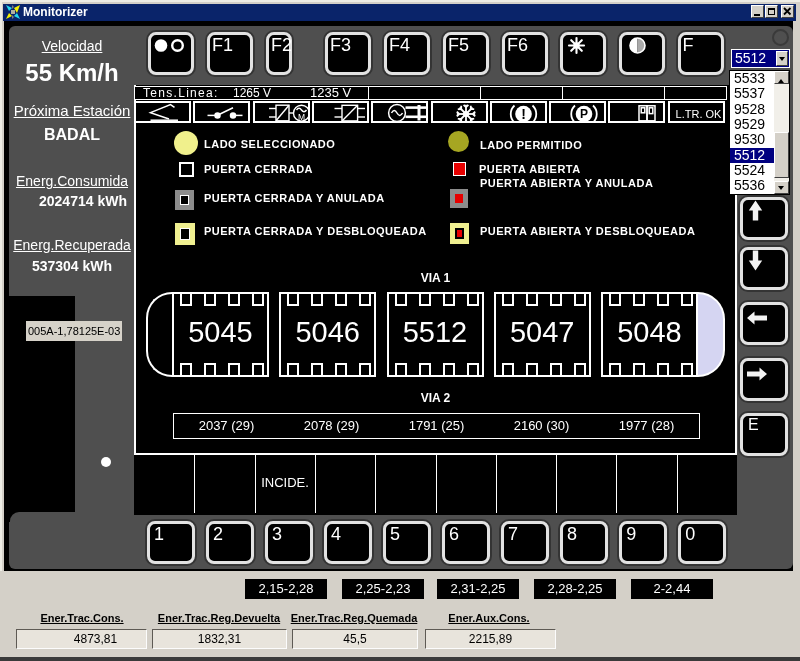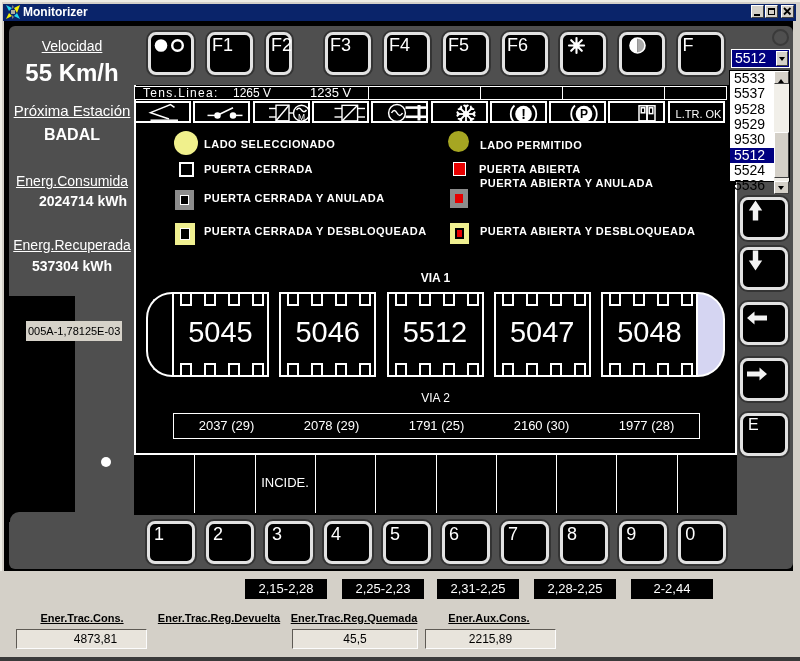--- a/index.html
+++ b/index.html
@@ -276,21 +276,21 @@
       <div class="abs" style="left:633px;top:363px;width:12px;height:14px;border:2px solid #fff;background:#000;"></div>
       <div class="abs" style="left:657px;top:292px;width:12px;height:14px;border:2px solid #fff;background:#000;"></div>
       <div class="abs" style="left:657px;top:363px;width:12px;height:14px;border:2px solid #fff;background:#000;"></div>
       <div class="abs" style="left:681px;top:292px;width:12px;height:14px;border:2px solid #fff;background:#000;"></div>
       <div class="abs" style="left:681px;top:363px;width:12px;height:14px;border:2px solid #fff;background:#000;"></div>
       <div class="abs wt" style="left:601px;top:316px;width:97px;text-align:center;font-size:29px;">5048</div>
     </div>
   <div class="abs" style="left:146px;top:292px;width:26px;height:85px;border:2px solid #fff;border-right:none;border-radius:43px 0 0 43px;background:#000;"></div>
   <div class="abs" style="left:698px;top:292px;width:27px;height:85px;border:2px solid #fff;border-left:none;border-radius:0 43px 43px 0;background:#D5D5F2;"></div>
 
-  <div class="abs wt" style="left:134px;top:391px;width:603px;text-align:center;font-size:12px;font-weight:normal;">VIA 2</div>
+  <div class="abs wt" style="left:134px;top:391px;width:603px;text-align:center;font-size:12px;font-weight:bold;">VIA 2</div>
   <div class="abs" style="left:173px;top:413px;width:527px;height:26px;border:1px solid #fff;display:flex;">
     <div class="v2">2037 (29)</div>
       <div class="v2">2078 (29)</div>
       <div class="v2">1791 (25)</div>
       <div class="v2">2160 (30)</div>
       <div class="v2">1977 (28)</div>
   </div>
 
   <div class="abs" style="left:134px;top:453px;width:603px;height:62px;border-top:2px solid #fff;background:#000;"></div>
   <div id="incide">
@@ -353,21 +353,21 @@
       <div class="btn" id="fb9" style="left:677.5px;top:32px;width:46px;height:43px;font-size:18px;padding:0 0 0 2px;">F</div>
     </div>
 
   <div class="abs" style="left:772px;top:29px;width:17px;height:17px;border-radius:50%;border:2px solid #3A3A3A;"></div>
   <div class="abs" style="left:731px;top:49px;width:59px;height:19px;background:#000080;border:1px solid #fff;">
     <div class="abs wt" style="left:3px;top:0;height:17px;line-height:17px;font-size:14px;">5512</div>
     <div class="abs" style="right:1px;top:1px;width:12px;height:15px;background:#D4D0C8;border:1px solid;border-color:#fff #404040 #404040 #fff;">
       <div class="abs" style="left:2px;top:5px;width:0;height:0;border:3px solid transparent;border-top:4px solid #000;"></div>
     </div>
   </div>
-  <div class="abs" style="left:729px;top:70px;width:61px;height:112px;background:#fff;border:1px solid #000;font-size:13px;color:#000;">
+  <div class="abs" style="left:729px;top:70px;width:61px;height:125px;background:#fff;border:1px solid #000;font-size:13px;color:#000;">
     <div class="li">5533</div>
       <div class="li">5537</div>
       <div class="li">9528</div>
       <div class="li">9529</div>
     <div class="li">9530</div>
       <div class="li" style="background:#000080;color:#fff;">5512</div>
       <div class="li">5524</div>
       <div class="li">5536</div>
     <div class="abs" style="right:0;top:0;width:15px;height:123px;background:#F1EFE9;">
         <div class="abs" style="left:0;top:0;width:15px;height:13px;background:#D4D0C8;border:1px solid;border-color:#fff #404040 #404040 #fff;">
@@ -408,20 +408,21 @@
   <div class="tl" style="left:342px;">2,25-2,23</div>
   <div class="tl" style="left:437px;">2,31-2,25</div>
   <div class="tl" style="left:534px;">2,28-2,25</div>
   <div class="tl" style="left:631px;">2-2,44</div>
 
   <div class="bl" style="left:82px;">Ener.Trac.Cons.</div>
   <div class="bl" style="left:219px;text-decoration:underline;">Ener.Trac.Reg.Devuelta</div>
   <div class="bl" style="left:354px;">Ener.Trac.Reg.Quemada</div>
   <div class="bl" style="left:489px;">Ener.Aux.Cons.</div>
   <div class="bx" style="left:16px;width:131px;padding-left:28px;">4873,81</div>
+  <div class="bx" style="left:152px;width:135px;">1832,31</div>
   <div class="bx" style="left:292px;width:126px;">45,5</div>
   <div class="bx" style="left:425px;width:131px;">2215,89</div>
 
   <div class="abs" style="left:0;top:657px;width:800px;height:4px;background:#3A3A3A;"></div>
 </div>
 <style>
 .v2 { flex:1; text-align:center; color:#fff; font-size:13px; line-height:24px; }
 .li { height:15.35px; line-height:15.35px; padding-left:4px; width:47px; font-size:14px; }
 .tl { position:absolute; top:579px; width:82px; height:20px; background:#000; color:#fff; font-size:13px; text-align:center; line-height:20px; }
 .bl { position:absolute; top:612px; transform:translateX(-50%); font-size:11px; font-weight:bold; color:#000; text-decoration:underline; white-space:nowrap; }

